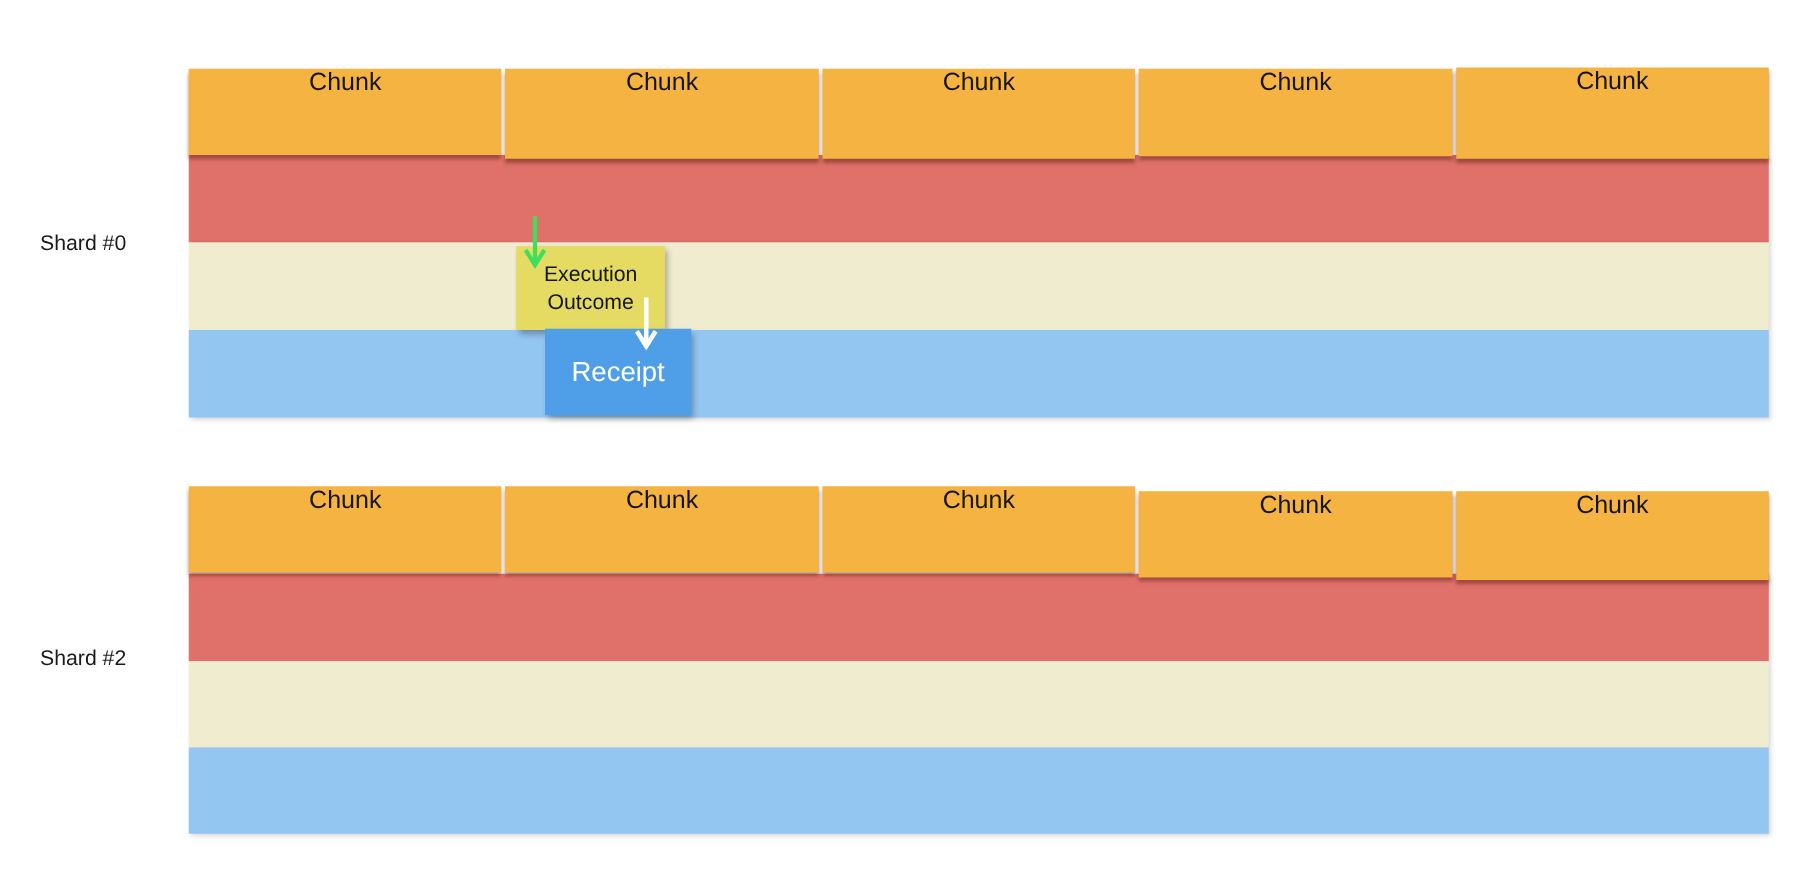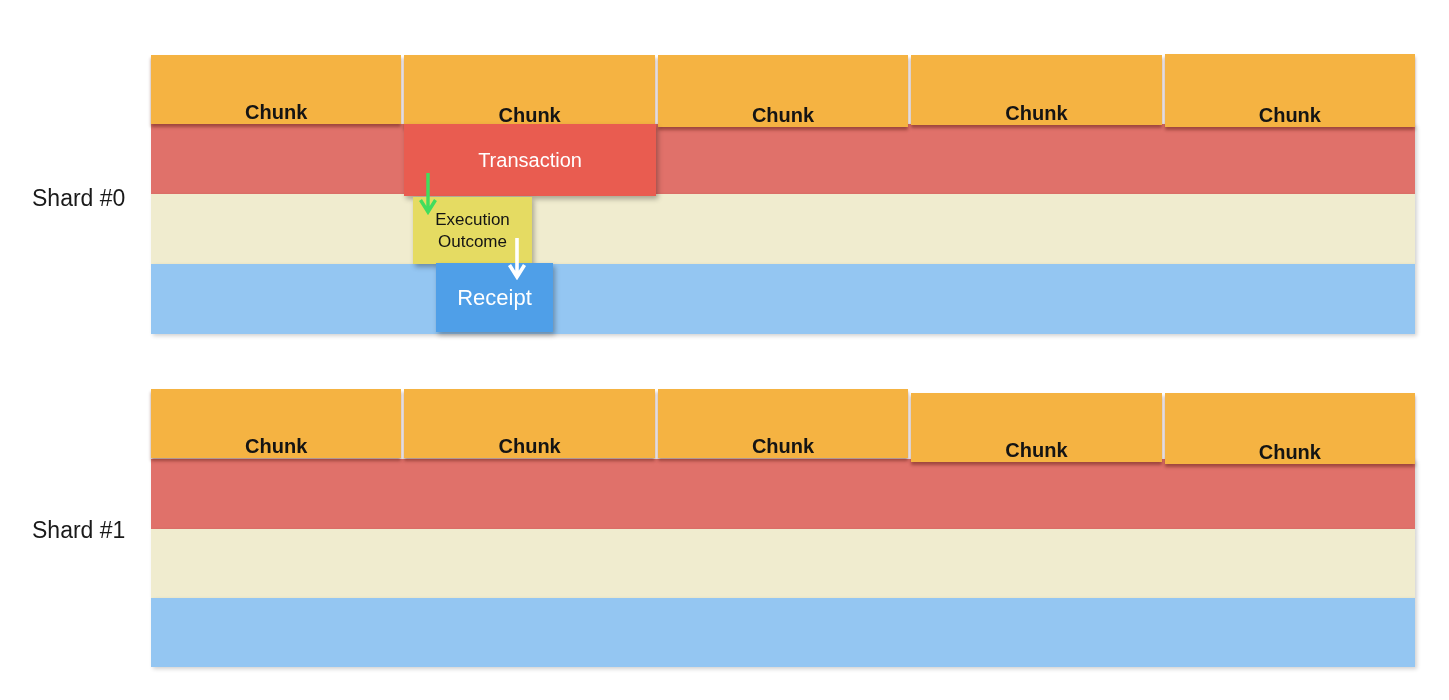--- a/index.html
+++ b/index.html
@@ -13,21 +13,21 @@
     width: 1449px;
     height: 700px;
     background: var(--background, #fff);
     overflow: hidden;
   }
 
   
   .shard-label {
     position: absolute;
     left: 32px;
-    font-size: 23px;
+    font-size: 17px;
     color: var(--label-text, #1a1a1a);
     white-space: nowrap;
   }
   #shard0-label { top: 185px; }
   #shard1-label { top: 517px; }
 
   
   .chunk-row {
     position: absolute;
     left: 151px;
@@ -38,23 +38,22 @@
     z-index: 3;
   }
   #shard0-chunks { top: 55px; }
   #shard1-chunks { top: 389px; }
   .chunk {
     flex: 1 1 0;
     height: 69px;
     background: var(--chunk-orange, #f5b342);
     box-shadow: 0 3px 3px rgba(80, 20, 10, 0.45);
     display: flex;
-    align-items: flex-end;
+    align-items: flex-start;
     justify-content: center;
-    font-weight: bold;
   }
   .chunk span {
     font-size: 20px;
     color: var(--chunk-text, #111);
   }
   
   #shard0-chunks .chunk:nth-child(2) { height: 72px; }
   #shard0-chunks .chunk:nth-child(3) { height: 72px; }
   #shard0-chunks .chunk:nth-child(4) { height: 70px; }
   #shard0-chunks .chunk:nth-child(5) { height: 73px; margin-top: -1px; }
@@ -150,41 +149,38 @@
       </div>
       <div class="chunk">
         <span>Chunk</span>
       </div>
     </div>
 
   <div class="band red" id="shard0-band-red"></div>
   <div class="band cream" id="shard0-band-cream"></div>
   <div class="band blue" id="shard0-band-blue"></div>
 
-  <div class="overlay-box" id="transaction-box">
-    <span>Transaction</span>
-  </div>
 
   <svg class="arrow-svg" id="green-arrow" width="20" height="44" viewBox="0 0 20 44">
     <path d="M10 2 V39 M2.5 29 L10 41 L17.5 29" fill="none" stroke="#41dd5d" stroke-width="3.4" stroke-linejoin="miter"></path>
   </svg>
 
   <div class="overlay-box" id="execution-outcome-box">
     <span>Execution Outcome</span>
   </div>
 
   <svg class="arrow-svg" id="white-arrow" width="20" height="44" viewBox="0 0 20 44">
     <path d="M10 2 V39 M2.5 29 L10 41 L17.5 29" fill="none" stroke="#ffffff" stroke-width="3.6" stroke-linejoin="miter"></path>
   </svg>
 
   <div class="overlay-box" id="receipt-box">
     <span>Receipt</span>
   </div>
 
-  <div class="shard-label" id="shard1-label">Shard #1</div>
+  <div class="shard-label" id="shard1-label">Shard #2</div>
 
   <div class="chunk-row" id="shard1-chunks">
       <div class="chunk">
         <span>Chunk</span>
       </div>
       <div class="chunk">
         <span>Chunk</span>
       </div>
       <div class="chunk">
         <span>Chunk</span>

